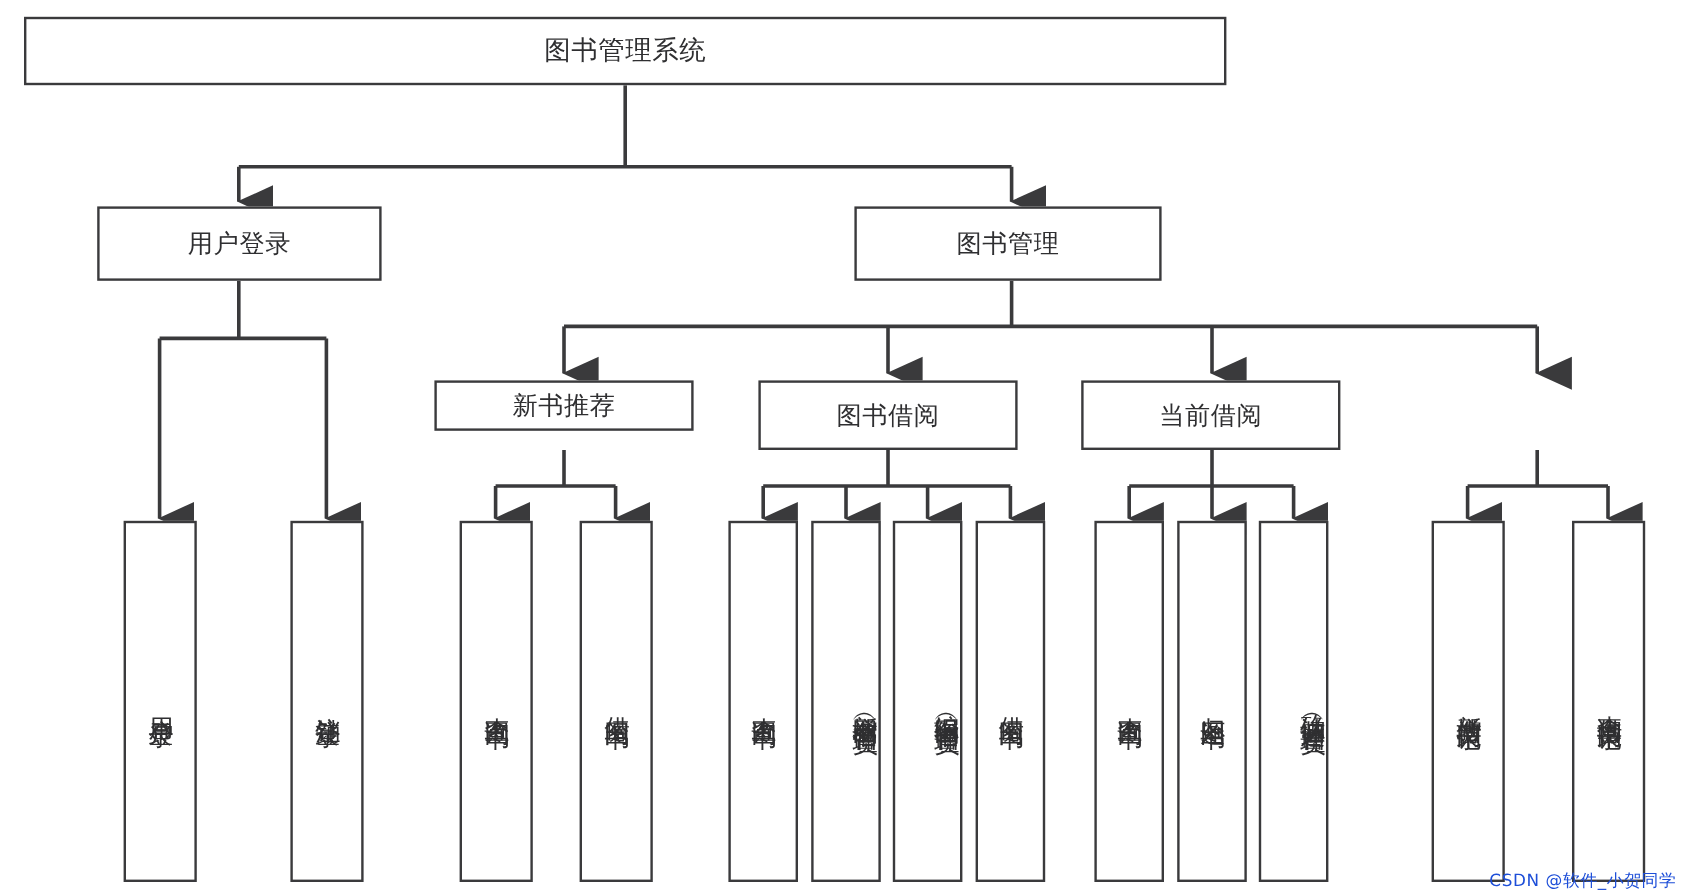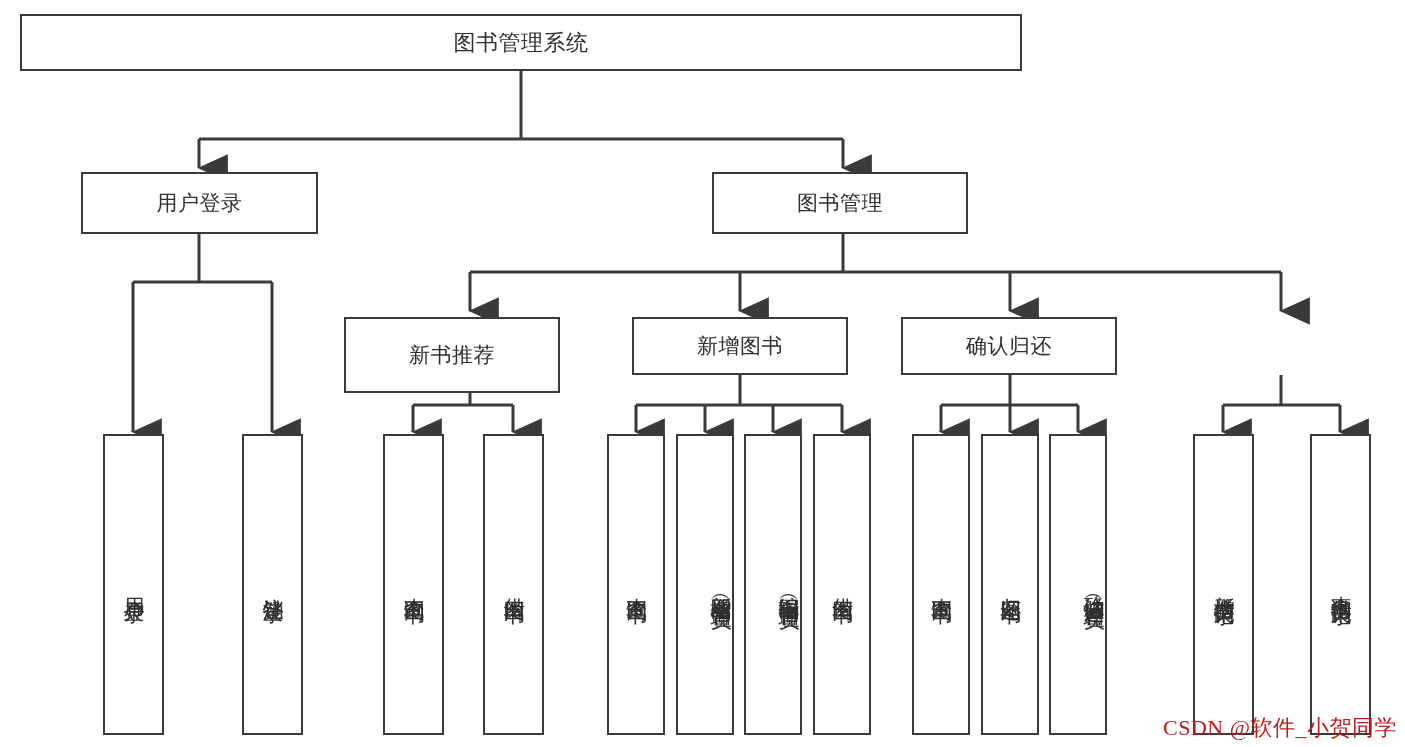--- a/index.html
+++ b/index.html
@@ -60,25 +60,24 @@
     padding-top: 0;
   }
   .label {
     display: block;
     white-space: pre-line;
   }
   .watermark {
     position: absolute;
     right: 8px;
     bottom: 4px;
-    font-size: 22px;
-    color: #b91c1c;
+    font-size: 14px;
+    color: #1d4ed8;
     letter-spacing: 0.5px;
     white-space: nowrap;
-    font-family: Liberation Serif, serif;
   }
 </style>
 </head>
 <body>
 
 <div id="canvas">
 
   <svg class="wires" viewBox="0 0 1405 747">
     <defs>
       <marker id="arrow" viewBox="0 0 12 12" refX="6" refY="10.5" markerWidth="11" markerHeight="11" orient="auto-start-reverse">
@@ -133,28 +132,28 @@
     <span class="label">图书管理系统</span>
   </div>
 
   <div class="node horiz" style="left:81px; top:172px; width:237px; height:62px;">
     <span class="label">用户登录</span>
   </div>
   <div class="node horiz" style="left:712px; top:172px; width:256px; height:62px;">
     <span class="label">图书管理</span>
   </div>
 
-  <div class="node horiz" style="left:344px; top:317px; width:216px; height:76px;">
+  <div class="node horiz" style="left:362px; top:317px; width:216px; height:42px;">
     <span class="label">新书推荐</span>
   </div>
   <div class="node horiz" style="left:632px; top:317px; width:216px; height:58px;">
-    <span class="label">新增图书</span>
+    <span class="label">图书借阅</span>
   </div>
   <div class="node horiz" style="left:901px; top:317px; width:216px; height:58px;">
-    <span class="label">确认归还</span>
+    <span class="label">当前借阅</span>
   </div>
 
   <div class="node vert center" style="left:103px; top:434px; width:61px; height:301px;">
     <span class="label">用户登录</span>
   </div>
   <div class="node vert center" style="left:242px; top:434px; width:61px; height:301px;">
     <span class="label">注销登录</span>
   </div>
 
   <div class="node vert center" style="left:383px; top:434px; width:61px; height:301px;">

